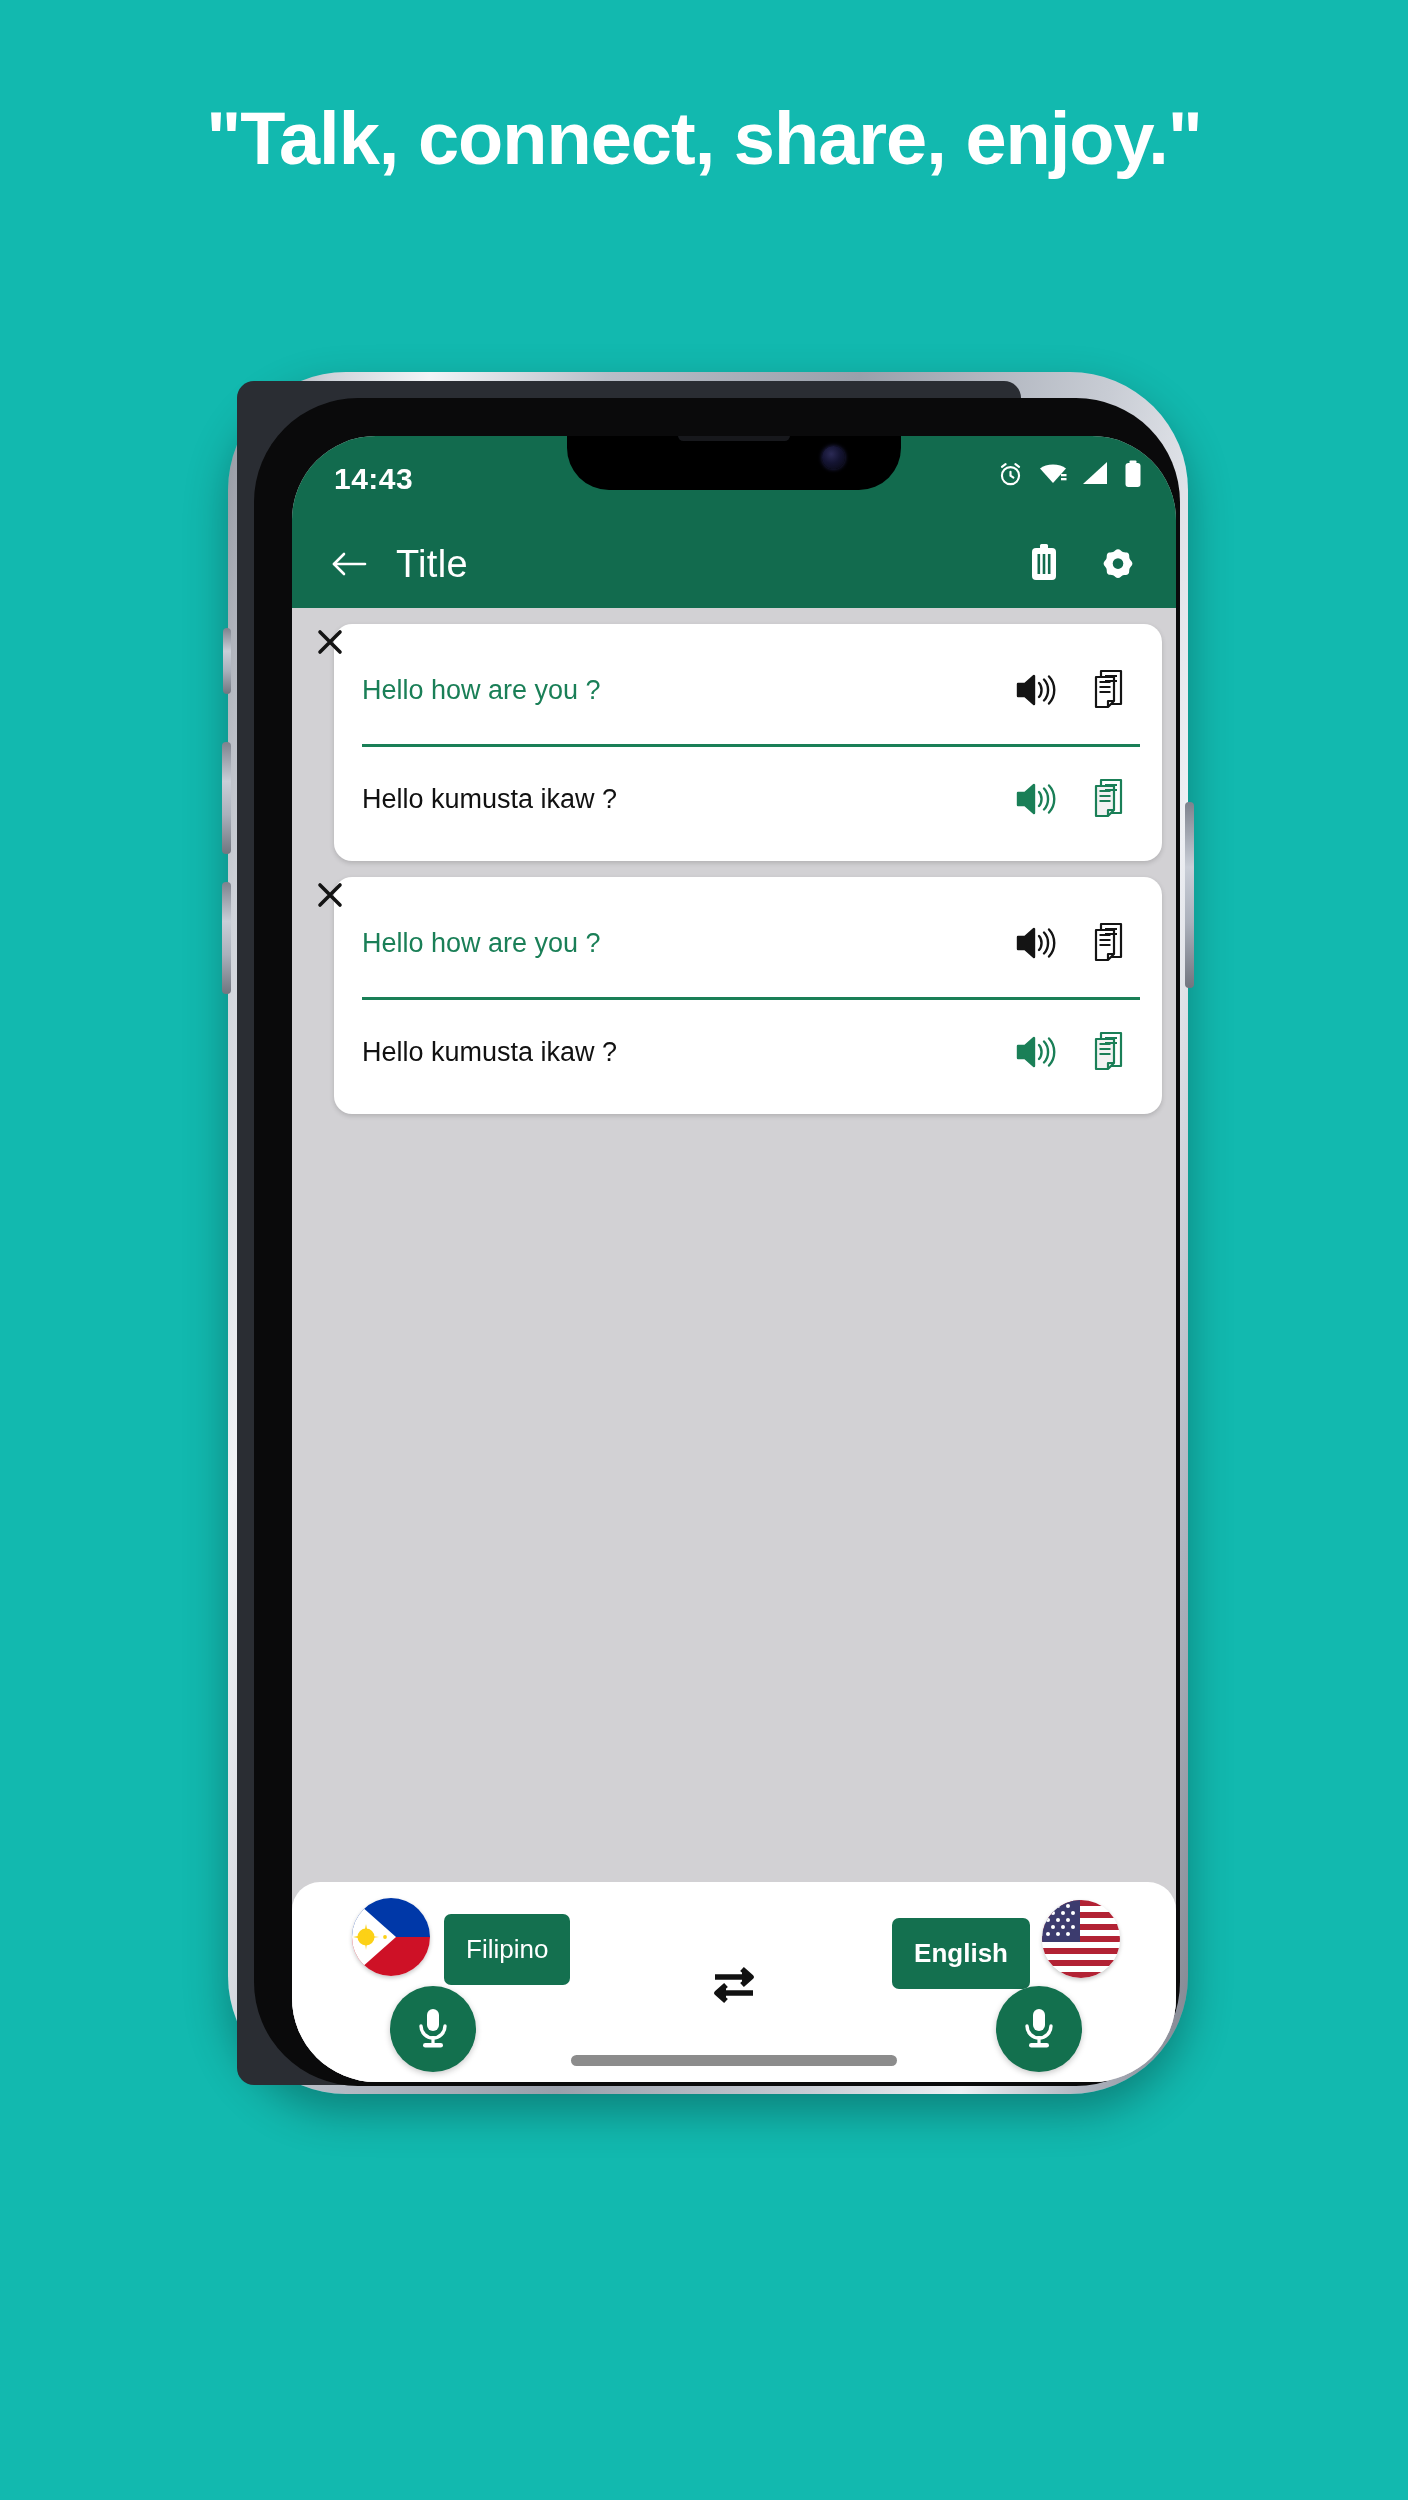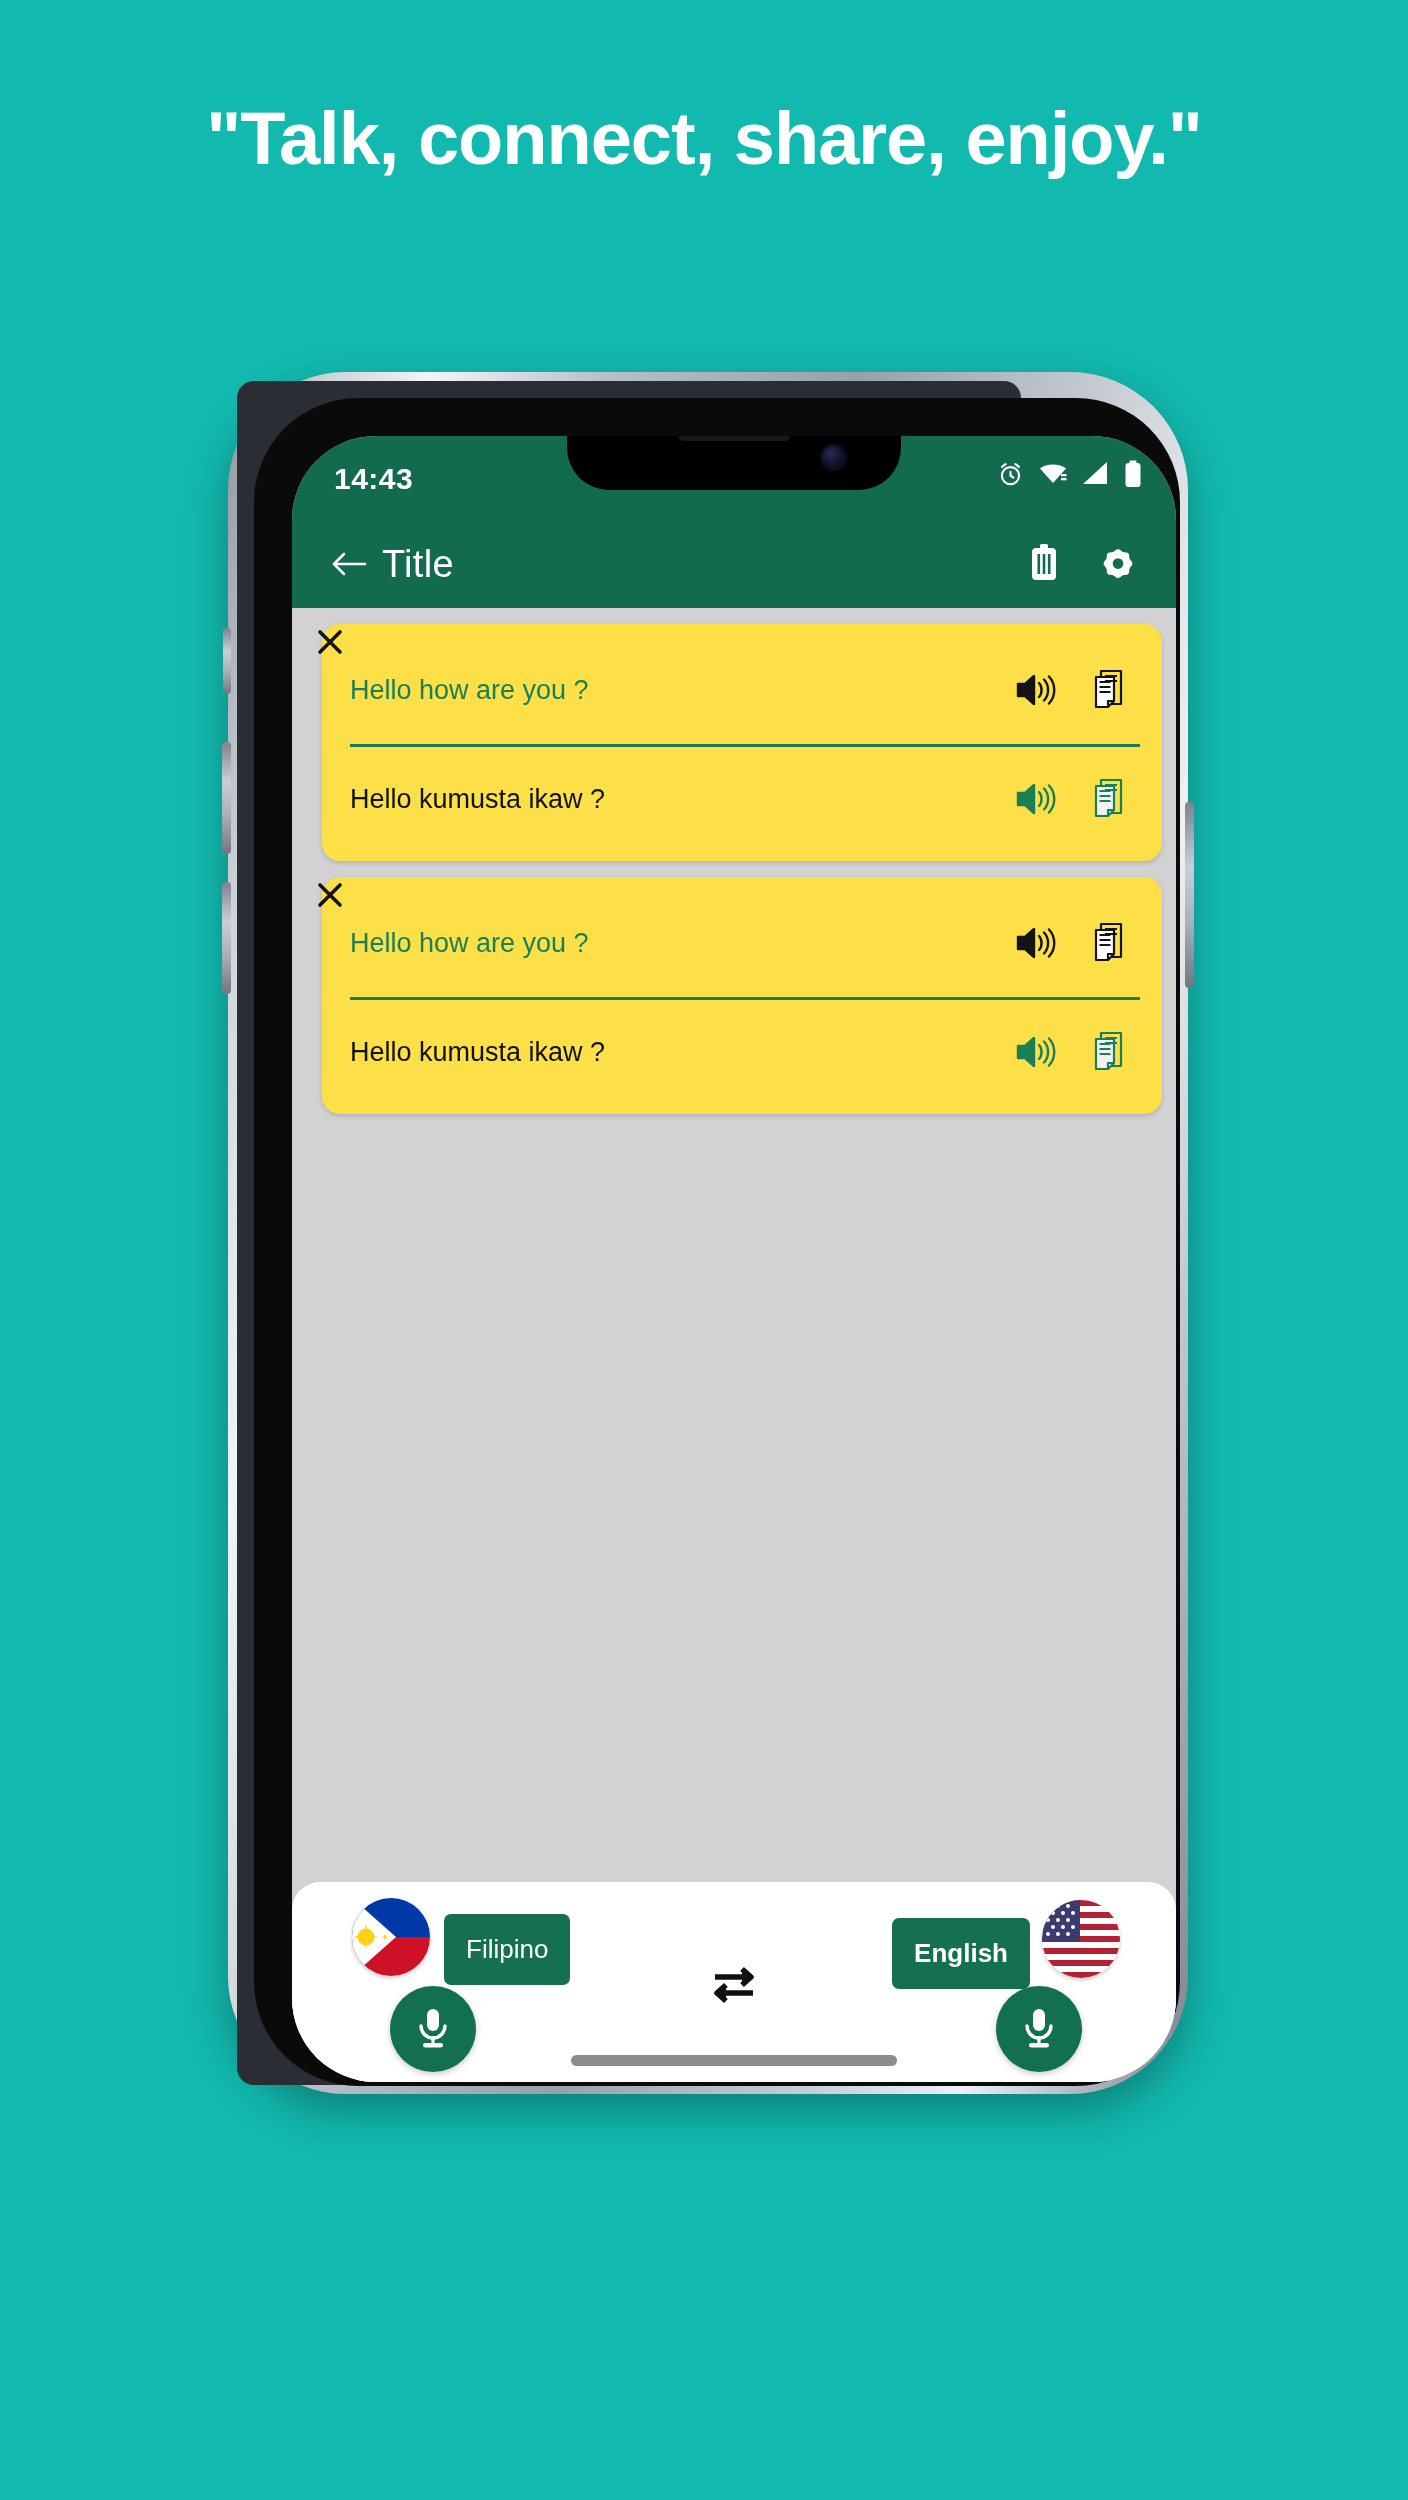--- a/index.html
+++ b/index.html
@@ -152,21 +152,21 @@
     background: #126b4e;
     display: flex;
     align-items: center;
     padding: 0 30px;
     box-sizing: border-box;
   }
   .appbar-back { width: 54px; height: 54px; display:flex; align-items:center; justify-content:center; cursor: pointer;}
   .appbar-title {
     color: #ffffff;
     font-size: 38px;
-    margin-left: 6px;
+    margin-left: 20px;
     font-weight: normal;
     letter-spacing: 0.3px;
   }
   .appbar-spacer { flex: 1 1 auto; }
   .appbar-action { width: 56px; height: 56px; display:flex; align-items:center; justify-content:center; margin-left: 18px; cursor: pointer;}
 
   
   .content {
     position: absolute;
     left: 0;
@@ -186,22 +186,22 @@
     top: -2px;
     width: 40px;
     height: 40px;
     z-index: 3;
     display: flex;
     align-items: center;
     justify-content: center;
     cursor: pointer;
   }
   .card {
-    margin-left: 16px;
-    background: #fde047;
+    margin-left: 28px;
+    background: #ffffff;
     border-radius: 18px;
     box-shadow: 0 2px 5px rgba(0,0,0,0.16);
     padding: 4px 0 4px 0;
     overflow: hidden;
   }
   .card-row {
     display: flex;
     align-items: center;
     padding: 24px 22px 24px 28px;
     min-height: 56px;

